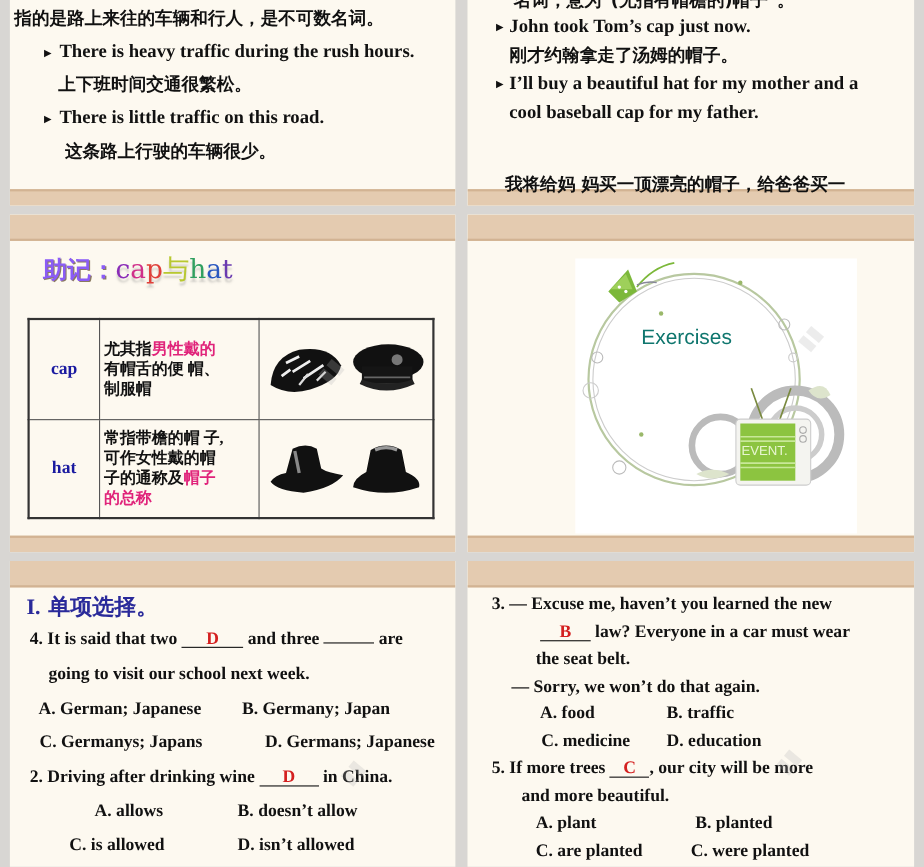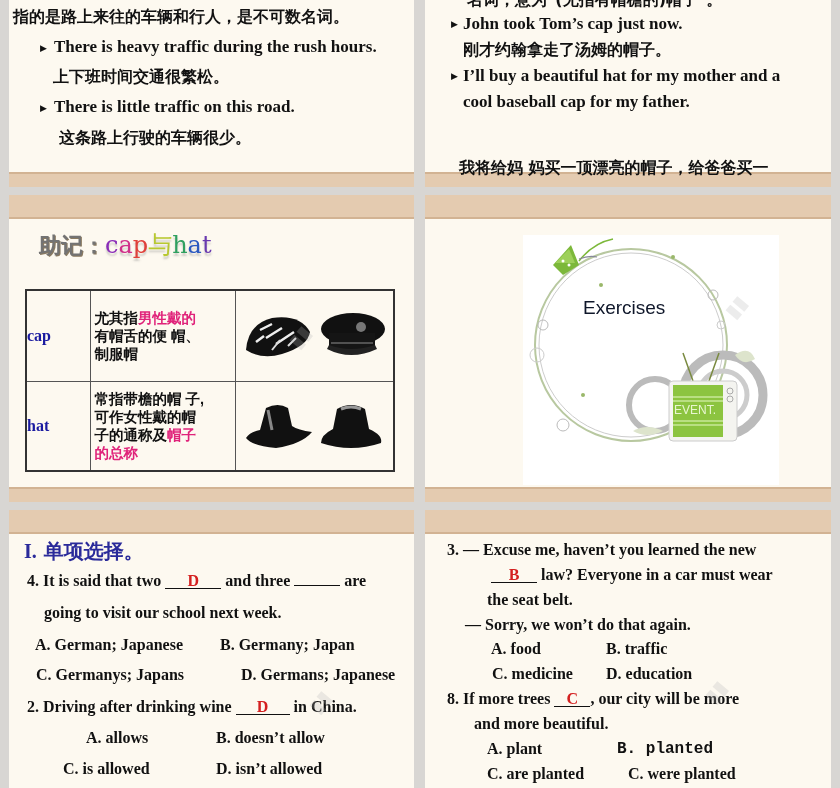--- a/index.html
+++ b/index.html
@@ -20,35 +20,35 @@
   #s2 { left: 425px; top: -10px; width: 406px; height: 197px; }
   #s3 { left: 9px; top: 195px; width: 405px; height: 307px; }
   #s4 { left: 425px; top: 195px; width: 406px; height: 307px; }
   #s5 { left: 9px; top: 510px; width: 405px; height: 290px; }
   #s6 { left: 425px; top: 510px; width: 406px; height: 290px; }
 
   .txt-17 { font-size: 17px; }
   .txt-16 { font-size: 16px; }
 
   .mnemonic { position: absolute; left: 30px; top: 34px; font-size: 22px; white-space: nowrap; }
-  .mnemonic .lbl { font-family: "DejaVu Serif", serif; font-weight: bold; color: #737373; text-shadow: 1px 1px 0 #8a7a60; }
+  .mnemonic .lbl { font-family: "DejaVu Serif", serif; font-weight: bold; color: #8b5cf6; text-shadow: 1px 1px 0 #8a7a60; }
   .mnemonic .rb { font-family: "DejaVu Serif", serif; font-size: 24px; text-shadow: 0 3px 2px rgba(120,120,120,0.35); }
 
   table.hats { position: absolute; left: 16px; top: 94px; width: 370px; border-collapse: collapse; border: 2px solid #333; }
   table.hats td { border: 1px solid #555; vertical-align: middle; }
-  table.hats td.word { width: 64px; text-align: left; color: #1a1aa0; font-family: "Liberation Serif", serif; font-weight: bold; font-size: 16px; }
-  table.hats td.desc { width: 145px; padding: 2px 4px; font-family: Liberation Sans, sans-serif; font-weight: bold; font-size: 14.5px; line-height: 18px; }
+  table.hats td.word { width: 64px; text-align: center; color: #1a1aa0; font-family: "Liberation Serif", serif; font-weight: bold; font-size: 16px; }
+  table.hats td.desc { width: 145px; padding: 2px 4px; font-family: Liberation Serif, serif; font-weight: bold; font-size: 14.5px; line-height: 18px; }
   table.hats td.pics { padding: 0; }
   .pink { color: #e0237a; }
   .hat-row1 { height: 91px; }
   .hat-row2 { height: 90px; }
   .pic-wrap { display: flex; justify-content: space-around; align-items: center; height: 100%; padding: 0 6px; }
 
   .ex-frame { position: absolute; left: 98px; top: 40px; width: 256px; height: 250px; background: #fff; }
-  .ex-label { position: absolute; left: 60px; top: 62px; font-family: "Liberation Sans", sans-serif; font-size: 19px; color: #0f172a; }
+  .ex-label { position: absolute; left: 60px; top: 62px; font-family: "Liberation Sans", sans-serif; font-size: 19px; color: #0f766e; }
 
   .sec-title { position: absolute; left: 15px; top: 28px; font-family: "DejaVu Sans", sans-serif; font-weight: bold; font-size: 20px; color: #2a2a9a; }
   .sec-title .roman { font-family: "Liberation Serif", serif; }
   .blank { display: inline-block; border-bottom: 1.5px solid #111; text-align: center; color: #d42020; line-height: 15px; vertical-align: baseline; }
 
   .watermark { position: absolute; font-family: "DejaVu Sans", sans-serif; color: rgba(180,180,180,0.25); font-size: 20px; transform: rotate(-50deg); pointer-events: none; }
 </style>
 </head>
 <body>
 
@@ -203,21 +203,21 @@
     <span class="blank" style="width:46px;">B</span><span> law? Everyone in a car must wear</span>
   </div>
   <div class="line en txt-16" style="left:62px; top:81px;">the seat belt.</div>
   <div class="line en txt-16" style="left:40px; top:106px;text-align:center;">— Sorry, we won’t do that again.</div>
   <div class="line en txt-16" style="left:66px; top:130px;">A. food</div>
   <div class="line en txt-16" style="left:181px; top:130px;">B. traffic</div>
   <div class="line en txt-16" style="left:67px; top:155px;">C. medicine</div>
   <div class="line en txt-16" style="left:181px; top:155px;">D. education</div>
 
   <div class="line en txt-16" style="left:22px; top:180px;">
-    <span>8. If more trees </span><span class="blank" style="width:36px;">C</span><span>, our city will be more</span>
+    <span>5. If more trees </span><span class="blank" style="width:36px;">C</span><span>, our city will be more</span>
   </div>
   <div class="line en txt-16" style="left:49px; top:205px;">and more beautiful.</div>
   <div class="line en txt-16" style="left:62px; top:230px;">A. plant</div>
-  <div class="line en txt-16" style="left:192px; top:230px;font-family:Liberation Mono, monospace;">B. planted</div>
+  <div class="line en txt-16" style="left:207px; top:230px;">B. planted</div>
   <div class="line en txt-16" style="left:62px; top:255px;">C. are planted</div>
   <div class="line en txt-16" style="left:203px; top:255px;">C. were planted</div>
   <div class="watermark" style="left:280px; top:170px;">▮▮</div>
 </div>
 
 </body></html>

